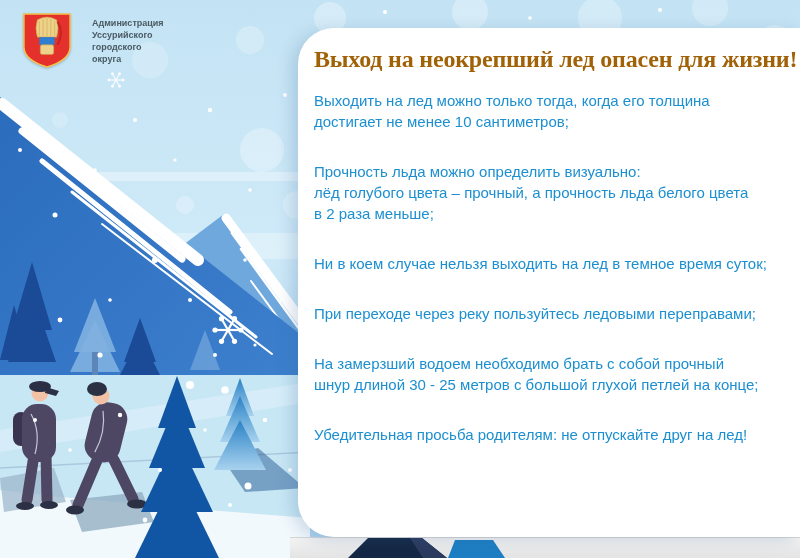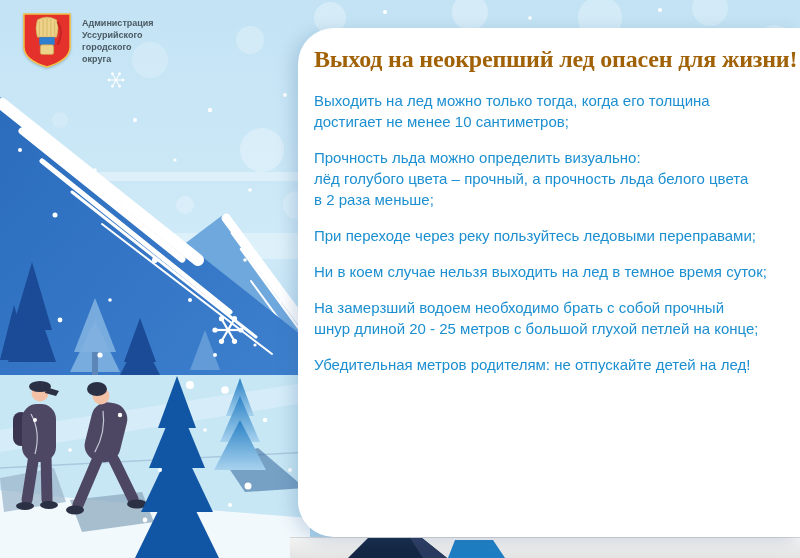--- a/index.html
+++ b/index.html
@@ -14,27 +14,27 @@
     background:#ffffff;border-radius:36px 0 0 36px;
     box-shadow:-6px 3px 16px rgba(60,100,150,.22);
     padding:14px 6px 0 16px;box-sizing:border-box;
   }
   .card h1{
     margin:4px 0 17px 0;
     font-family:"Liberation Serif",serif;
     font-size:24px;font-weight:600;letter-spacing:-0.2px;
     color:#a16207;white-space:nowrap;
   }
-  .rules{display:flex;flex-direction:column;gap:15px;}
+  .rules{display:flex;flex-direction:column;gap:29px;}
   .rules p{
     margin:0;font-size:15px;line-height:21px;font-weight:400;
     color:#1c8fd0;white-space:pre-line;
   }
   
-  .logo{position:absolute;left:22px;top:12px;display:flex;gap:10px;align-items:flex-start;}
+  .logo{position:absolute;left:22px;top:12px;display:flex;gap:20px;align-items:flex-start;}
   .logo .crest{width:50px;height:58px;display:block;filter:drop-shadow(0 1px 1px rgba(0,40,80,.25));}
   .logo .org{
     padding-top:5px;font-size:9px;line-height:12px;font-weight:600;
     color:#4a5a63;white-space:pre-line;
   }
 </style>
 </head>
 <body>
 
 <div class="poster">
@@ -244,25 +244,25 @@
   </svg>
 
   <div class="card">
     <h1>Выход на неокрепший лед опасен для жизни!</h1>
     <div class="rules">
       <p>Выходить на лед можно только тогда, когда его толщина
 достигает не менее 10 сантиметров;</p>
       <p>Прочность льда можно определить визуально:
 лёд голубого цвета – прочный, а прочность льда белого цвета
 в 2 раза меньше;</p>
+      <p>Ни в коем случае нельзя выходить на лед в темное время суток;</p>
       <p>При переходе через реку пользуйтесь ледовыми переправами;</p>
-      <p>Ни в коем случае нельзя выходить на лед в темное время суток;</p>
       <p>На замерзший водоем необходимо брать с собой прочный
-шнур длиной 20 - 25 метров с большой глухой петлей на конце;</p>
-      <p>Убедительная метров родителям: не отпускайте детей на лед!</p>
+шнур длиной 30 - 25 метров с большой глухой петлей на конце;</p>
+      <p>Убедительная просьба родителям: не отпускайте друг на лед!</p>
     </div>
   </div>
 
   <div class="logo">
     <svg class="crest" viewBox="0 0 52 60">
       <path d="M2,2 H50 V36 Q50,50 26,57 Q2,50 2,36 Z" fill="#e5312b" stroke="#f2c24a" stroke-width="1.6"></path>
       <path d="M16,8 q10,-6 20,0 q3,9 0,18 h-20 q-3,-9 0,-18 z" fill="#ecd28a" stroke="#c89b3f" stroke-width="0.6"></path>
       <path d="M18,9 v16 M22,7 v18 M26,6 v19 M30,7 v18 M34,9 v16" stroke="#c89b3f" stroke-width="0.7" opacity="0.7"></path>
       <rect x="18" y="26" width="16" height="8" fill="#2f7fd0"></rect>
       <rect x="19" y="34" width="14" height="10" rx="2" fill="#ecd28a" stroke="#c89b3f" stroke-width="0.6"></rect>

